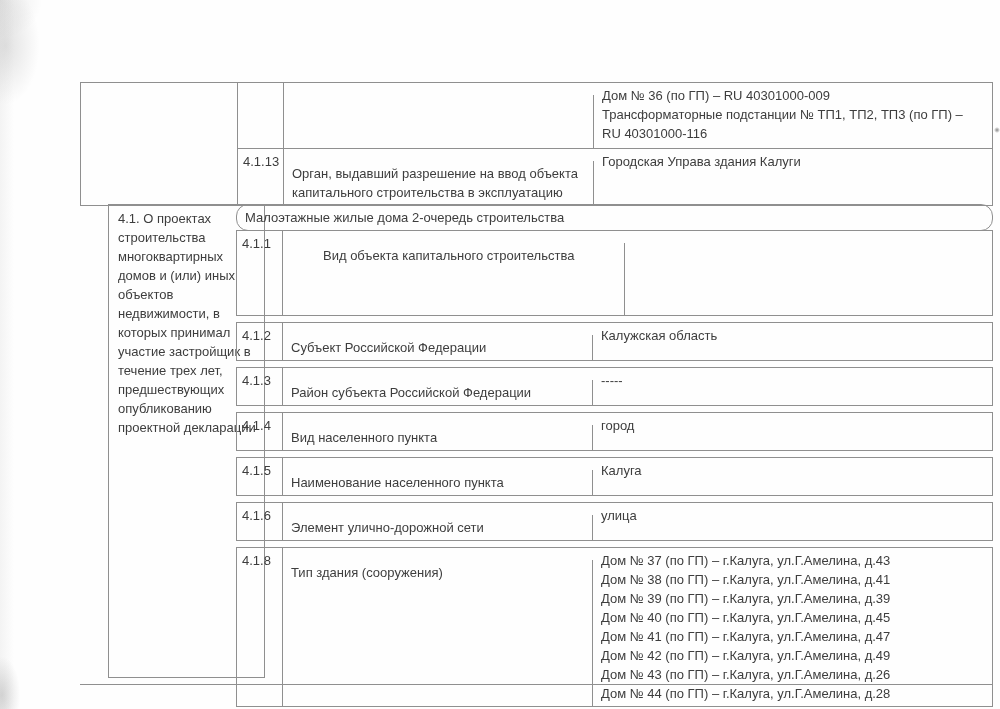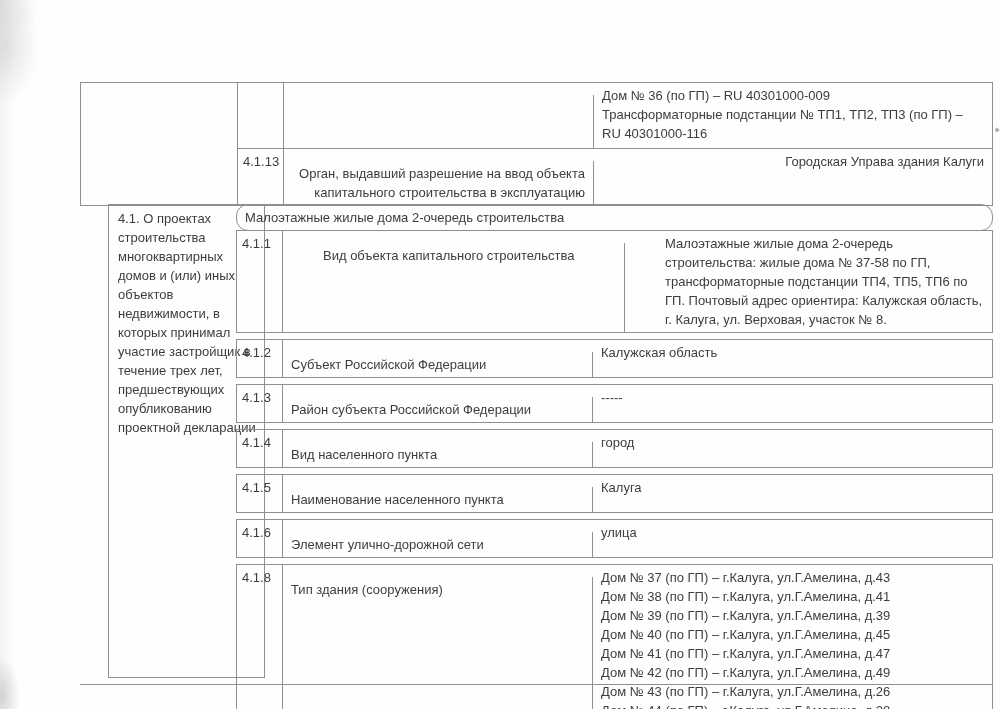--- a/index.html
+++ b/index.html
@@ -32,21 +32,21 @@
     position: absolute; left: 80px; top: 82px; width: 913px;
     display: flex; border: 1px solid #8f8f8f; box-sizing: border-box;
     background: transparent;
   }
   .tbl-top .left-empty {
     width: 157px; flex: 0 0 auto;
     border-right: 1px solid #8f8f8f; box-sizing: border-box;
   }
   .tbl-top .right-rows { flex: 1; display: flex; flex-direction: column; }
   .trow { display: flex; }
-  .trow + .trow { border-top: 1px solid #8f8f8f; text-align: right; }
+  .trow + .trow { border-top: 1px solid #8f8f8f; }
   .trow-1 { min-height: 65px; }
   .trow-2 { min-height: 47px; }
 
   .cnum  { width: 46px;  flex: 0 0 auto; border-right: 1px solid #8f8f8f; box-sizing: border-box; padding: 3px 5px; }
   .cdesc { width: 310px; flex: 0 0 auto; border-right: 1px solid #8f8f8f; box-sizing: border-box; margin-top: 12px; }
   .cval  { flex: 1; }
 
   
   .block2 { position: absolute; left: 80px; top: 204px; width: 913px; }
   .left-section-cell {
@@ -96,21 +96,20 @@
     <div class="left-section-cell">4.1. О проектах строительства многоквартирных домов и (или) иных объектов недвижимости, в которых принимал участие застройщик в течение трех лет, предшествующих опубликованию проектной декларации</div>
 
     <div class="rows">
       <div class="rowbox header-row">
         <div class="cellpad">Малоэтажные жилые дома 2-очередь строительства</div>
       </div>
 
       <div class="rowbox joined tall">
         <div class="cnum">4.1.1</div>
         <div class="cdesc cellpad">Вид объекта капитального строительства</div>
-        <div class="cval cellpad">Малоэтажные жилые дома 2-очередь строительства: жилые дома № 37-58 по ГП, трансформаторные подстанции ТП4, ТП5, ТП6 по ГП. Почтовый адрес ориентира: Калужская область, г. Калуга, ул. Верховая, участок № 8.</div>
       </div>
 
       <div class="rowbox gapped">
         <div class="cnum">4.1.2</div>
         <div class="cdesc cellpad">Субъект Российской Федерации</div>
         <div class="cval cellpad">Калужская область</div>
       </div>
 
       <div class="rowbox gapped">
         <div class="cnum">4.1.3</div>

